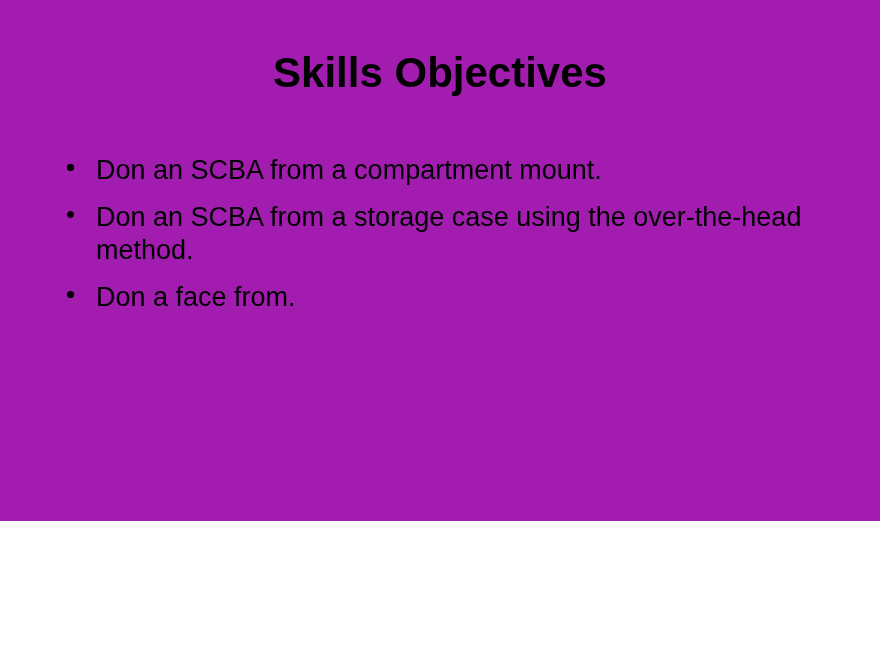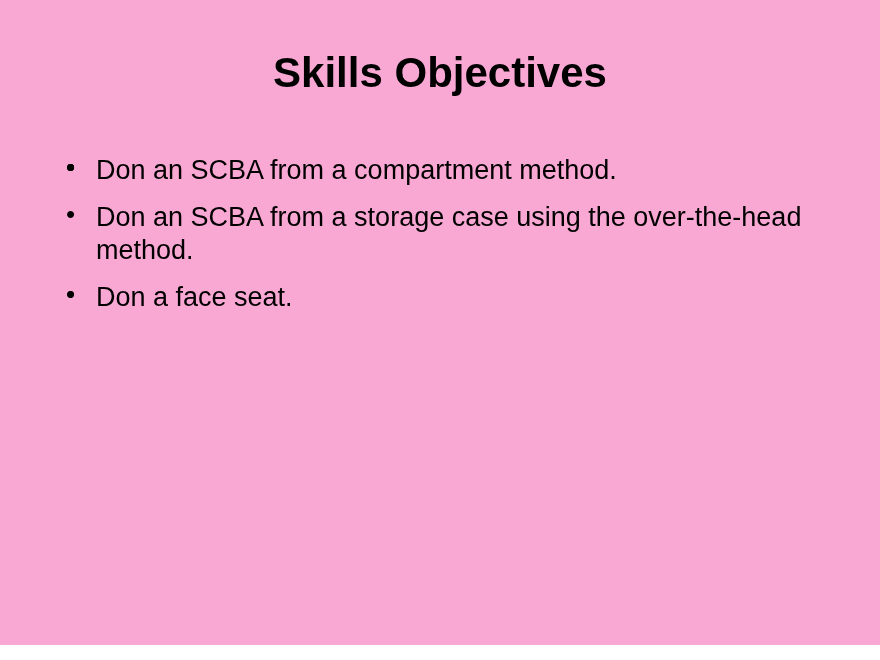--- a/index.html
+++ b/index.html
@@ -10,23 +10,23 @@
     width: 880px;
     height: 660px;
     background: #ffffff;
     font-family: "Liberation Sans", sans-serif;
     color: #000000;
     overflow: hidden;
   }
   .slide {
     position: relative;
     width: 880px;
-    height: 645px;
+    height: 521px;
     box-sizing: border-box;
-    background: #f9a8d4;
+    background: #a21caf;
   }
   .slide-title {
     text-align: center;
     font-size: 42px;
     font-weight: bold;
     letter-spacing: 0px;
     margin: 0;
     padding-top: 50px;
     line-height: 1.1;
   }
@@ -63,27 +63,27 @@
       <span class="dot">•</span>
     </li>
     <li class="bullet-item">
       <span class="dot">•</span>
     </li>
     <li class="bullet-item">
       <span class="dot">•</span>
     </li>
     <li class="bullet-item">
       <span class="dot">•</span>
-      <span>Don an SCBA from a compartment method.</span>
+      <span>Don an SCBA from a compartment mount.</span>
     </li>
     <li class="bullet-item">
       <span class="dot">•</span>
       <span>Don an SCBA from a storage case using the over-the-head method.</span>
     </li>
     <li class="bullet-item">
       <span class="dot">•</span>
     </li>
     <li class="bullet-item">
       <span class="dot">•</span>
-      <span>Don a face seat.</span>
+      <span>Don a face from.</span>
     </li>
   </ul>
 </div>
 
 </body></html>

